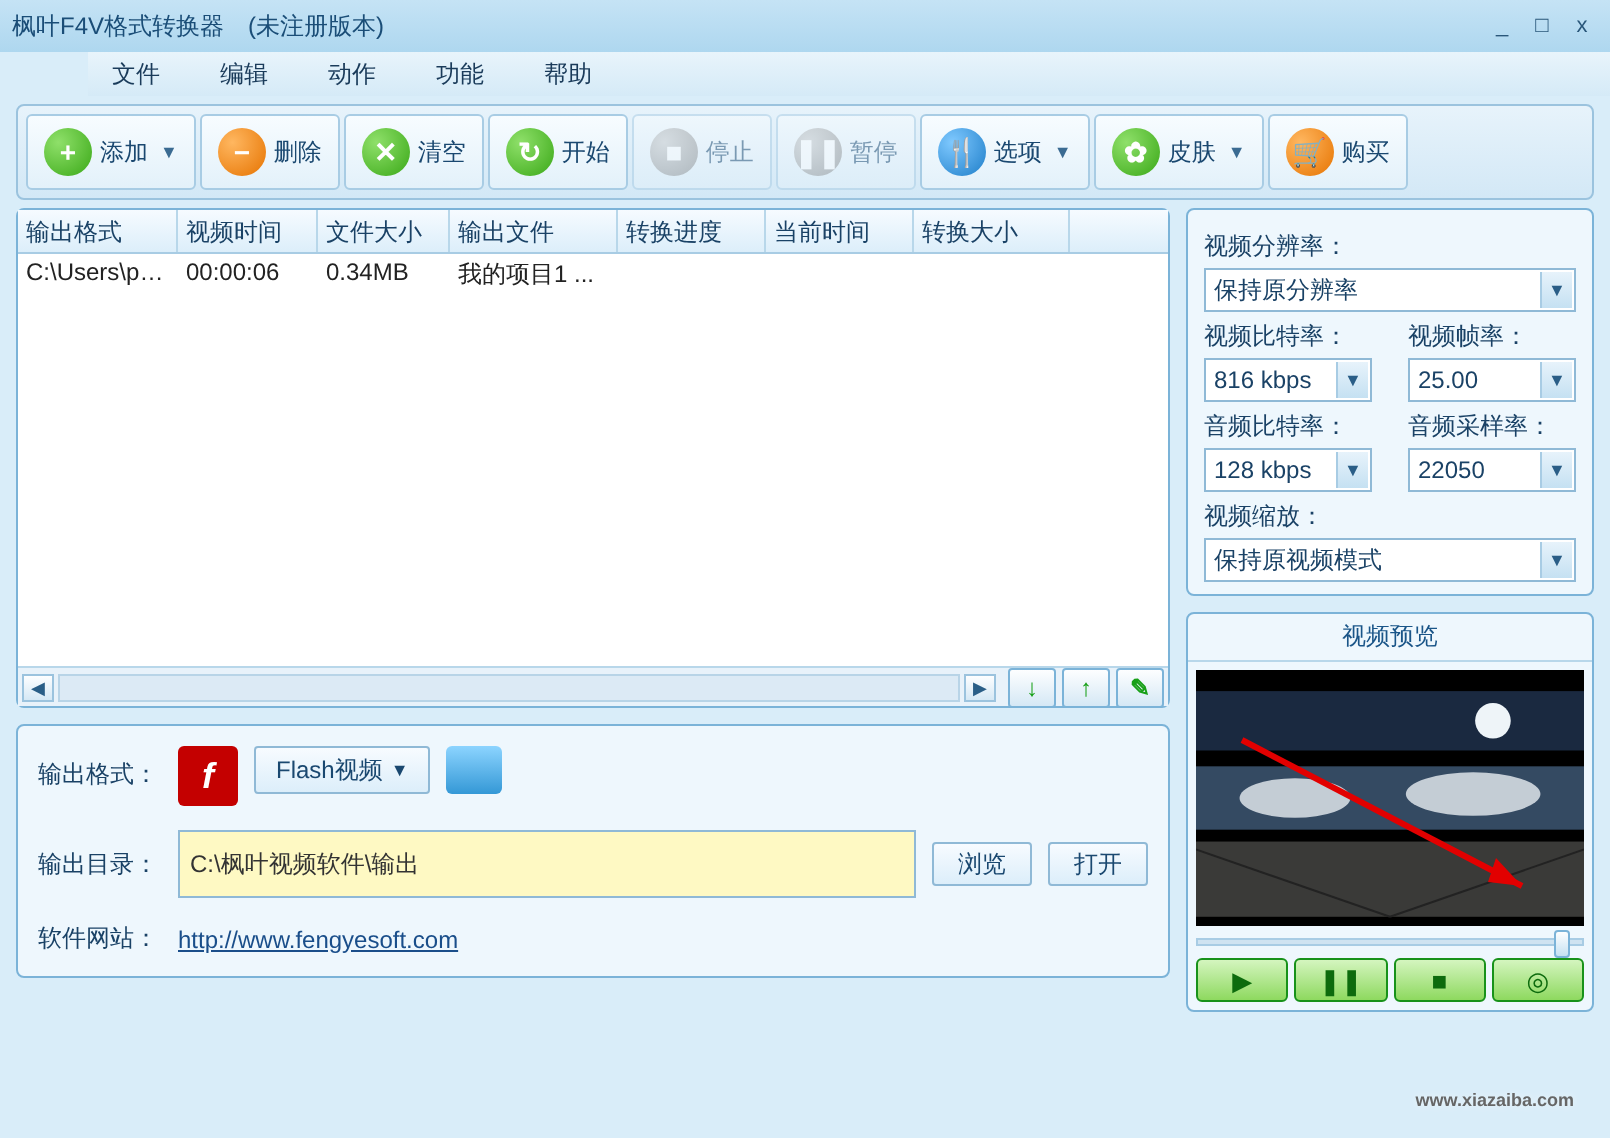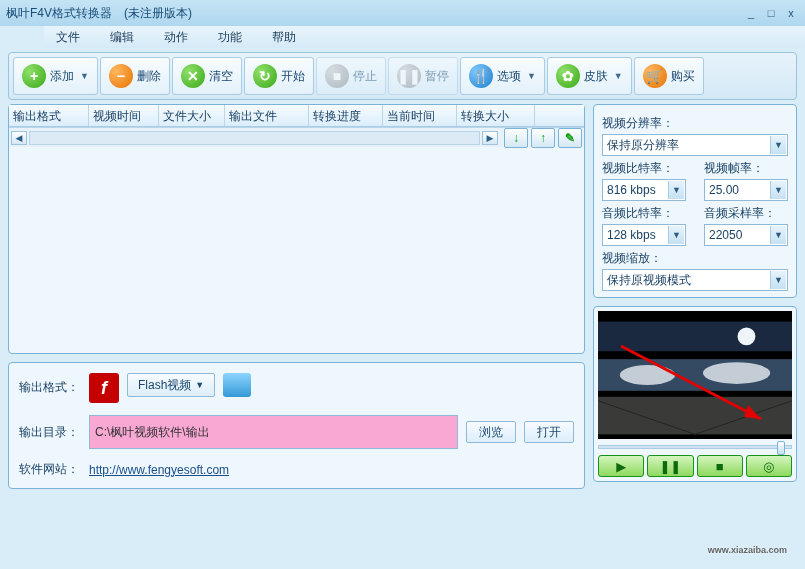--- a/index.html
+++ b/index.html
@@ -39,21 +39,21 @@
 .c1{width:80px}.c2{width:70px}.c3{width:66px}.c4{width:84px}.c5{width:74px}.c6{width:74px}.c7{width:78px}
 .grid-scroll { height: 20px; background: #e8f2fa; display: flex; align-items: center; border-top: 1px solid #b8d7ea; padding: 0 2px; gap: 2px; }
 .grid-scroll .arrow { width: 16px; height: 14px; background: linear-gradient(#fdfeff,#d5e8f5); border: 1px solid #9bc3de; font-size: 9px; display:flex;align-items:center;justify-content:center;color:#2a5e87;cursor:pointer; }
 .grid-scroll .track { flex: 1; height: 14px; background: #dceaf5; border: 1px solid #b8d4e7; }
 .grid-side { display:flex; gap:3px; margin-left:4px; }
 .sbtn { width: 24px; height: 20px; background: linear-gradient(#fdfeff,#d5e8f5); border: 1px solid #7bb3d8; border-radius:2px; display:flex;align-items:center;justify-content:center;cursor:pointer;font-size:12px; }
 .sbtn.g { color:#18a018; font-weight:bold; }
 
 .output-panel { padding: 10px 10px 10px 10px; font-size: 12px; color: #1a4266; }
 .orow { display: flex; align-items: center; gap: 8px; margin-bottom: 12px; }
-.orow input[type=text] { flex:1; height: 22px; border: 1px solid #8fb9d6; background:#f9a8d4; padding: 16px 5px; font-size:12px; color:#333; }
+.orow input[type=text] { flex:1; height: 22px; border: 1px solid #8fb9d6; background:#fef9c3; padding: 16px 5px; font-size:12px; color:#333; }
 .obtn { width: 50px; height: 22px; background: linear-gradient(#f7fbff,#dceefa); border: 1px solid #8fb9d6; border-radius:2px; font-size:12px; color:#1a4870; cursor:pointer; }
 .flash-badge { width:30px;height:30px;background:#c40000;border-radius:3px;display:flex;align-items:center;justify-content:center;color:#fff;font-weight:bold;font-style:italic;font-size:18px; }
 .fmt-btn { height:24px; padding:0 10px; background:linear-gradient(#f7fbff,#dceefa); border:1px solid #8fb9d6; border-radius:2px; font-size:12px; color:#1a4870; cursor:pointer; display:flex;align-items:center;gap:4px; }
 .folder-icn{width:28px;height:24px;background:linear-gradient(#8cd4ff,#3498d6);border-radius:3px;}
 .fmt-desc { font-size:12px; color:#1a3b5a; line-height:1.4; }
 .fmt-desc .t { font-weight:bold; }
 .link { color:#1a4e8a; text-decoration:underline; cursor:pointer; }
 
 .preset { padding: 6px 8px; font-size:12px; color:#1a4266; }
 .preset label { display:block; margin:4px 0 2px 0; }
@@ -144,20 +144,31 @@
     <div class="panel grid-panel">
       <div class="grid-head">
         <div class="c1">输出格式</div>
         <div class="c2">视频时间</div>
         <div class="c3">文件大小</div>
         <div class="c4">输出文件</div>
         <div class="c5">转换进度</div>
         <div class="c6">当前时间</div>
         <div class="c7">转换大小</div>
       </div>
+      <div class="grid-body">
+        <div class="grid-row">
+          <div class="c1">C:\Users\pc\...</div>
+          <div class="c2">00:00:06</div>
+          <div class="c3">0.34MB</div>
+          <div class="c4">我的项目1 ...</div>
+          <div class="c5"></div>
+          <div class="c6"></div>
+          <div class="c7"></div>
+        </div>
+      </div>
       <div class="grid-scroll">
         <div class="arrow">◀</div>
         <div class="track"></div>
         <div class="arrow">▶</div>
         <div class="grid-side">
           <div class="sbtn g">↓</div>
           <div class="sbtn g">↑</div>
           <div class="sbtn g">✎</div>
         </div>
       </div>
@@ -228,20 +239,21 @@
         </div>
         <label>视频缩放：</label>
         <div class="sel">
             <span>保持原视频模式</span>
             <span class="dd">▼</span>
           </div>
       </div>
     </div>
 
     <div class="panel">
+      <div class="panel-title">视频预览</div>
       <div class="preview">
         <div class="preview-img">
           <svg width="100%" height="100%" viewBox="0 0 196 128">
             <rect width="196" height="128" fill="#000"></rect>
             <rect y="10" width="196" height="30" fill="#1a2940"></rect>
             <circle cx="150" cy="25" r="9" fill="#eef4f8"></circle>
             <rect y="48" width="196" height="32" fill="#344a62"></rect>
             <ellipse cx="50" cy="64" rx="28" ry="10" fill="#e8eef3" opacity="0.8"></ellipse>
             <ellipse cx="140" cy="62" rx="34" ry="11" fill="#e8eef3" opacity="0.8"></ellipse>
             <rect y="86" width="196" height="38" fill="#3a3a38"></rect>

